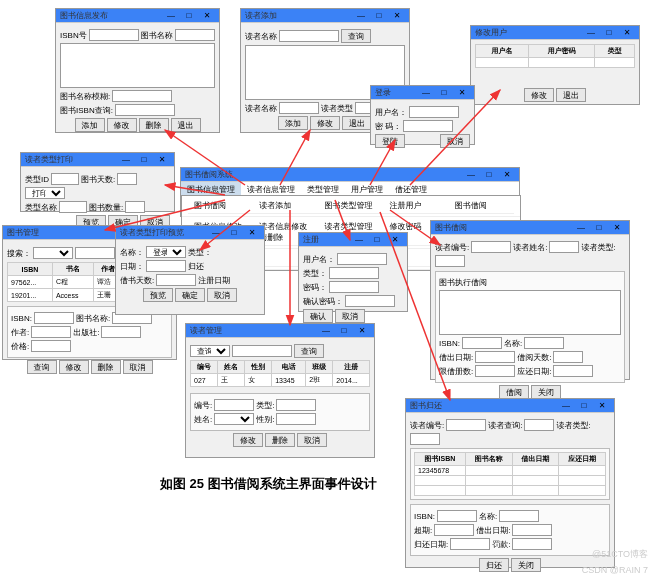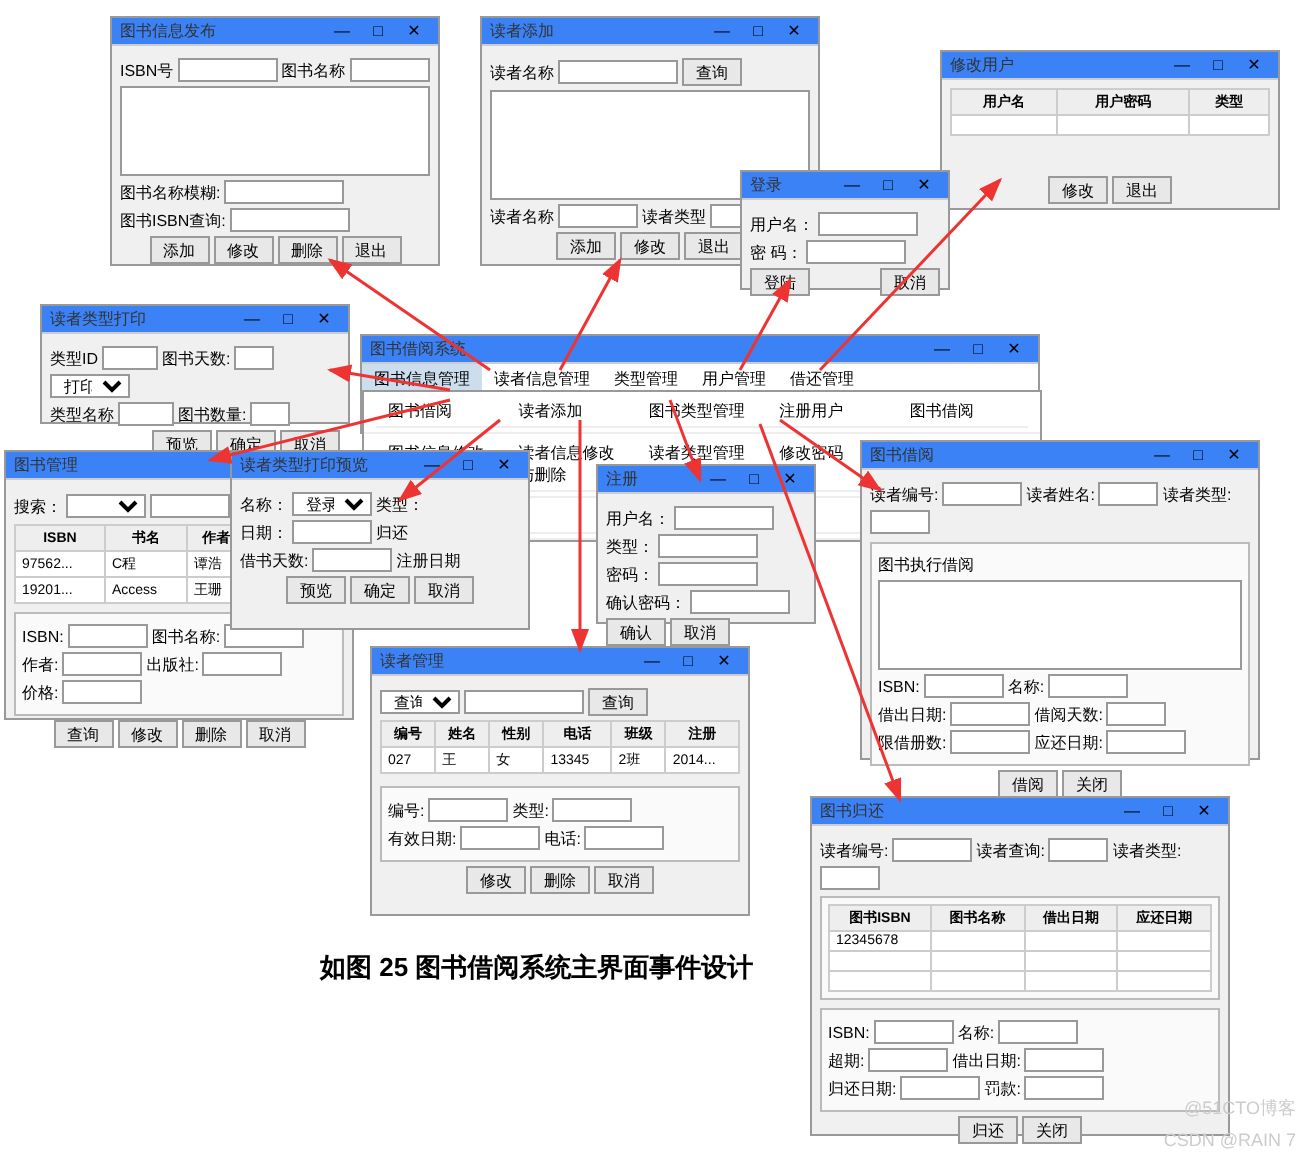--- a/index.html
+++ b/index.html
@@ -439,23 +439,23 @@
     </tbody>
       </table>
     <div class="innerbox" style="margin-top:6px">
       <div class="row">
           <label>编号:</label>
           <input type="text" style="width: 40px;">
           <label>类型:</label>
           <input type="text" style="width: 40px;">
         </div>
       <div class="row">
-          <label>有效日期:</label>
-          <input type="text" style="width: 40px;">
-          <label>电话:</label>
+          <label>姓名:</label>
+          <select style="width:40px"></select>
+          <label>性别:</label>
           <input type="text" style="width: 40px;">
         </div>
     </div>
     <div class="row" style="justify-content:center">
         <button>修改</button>
         <button>删除</button>
         <button>取消</button>
       </div>
   </div>
 </div>

